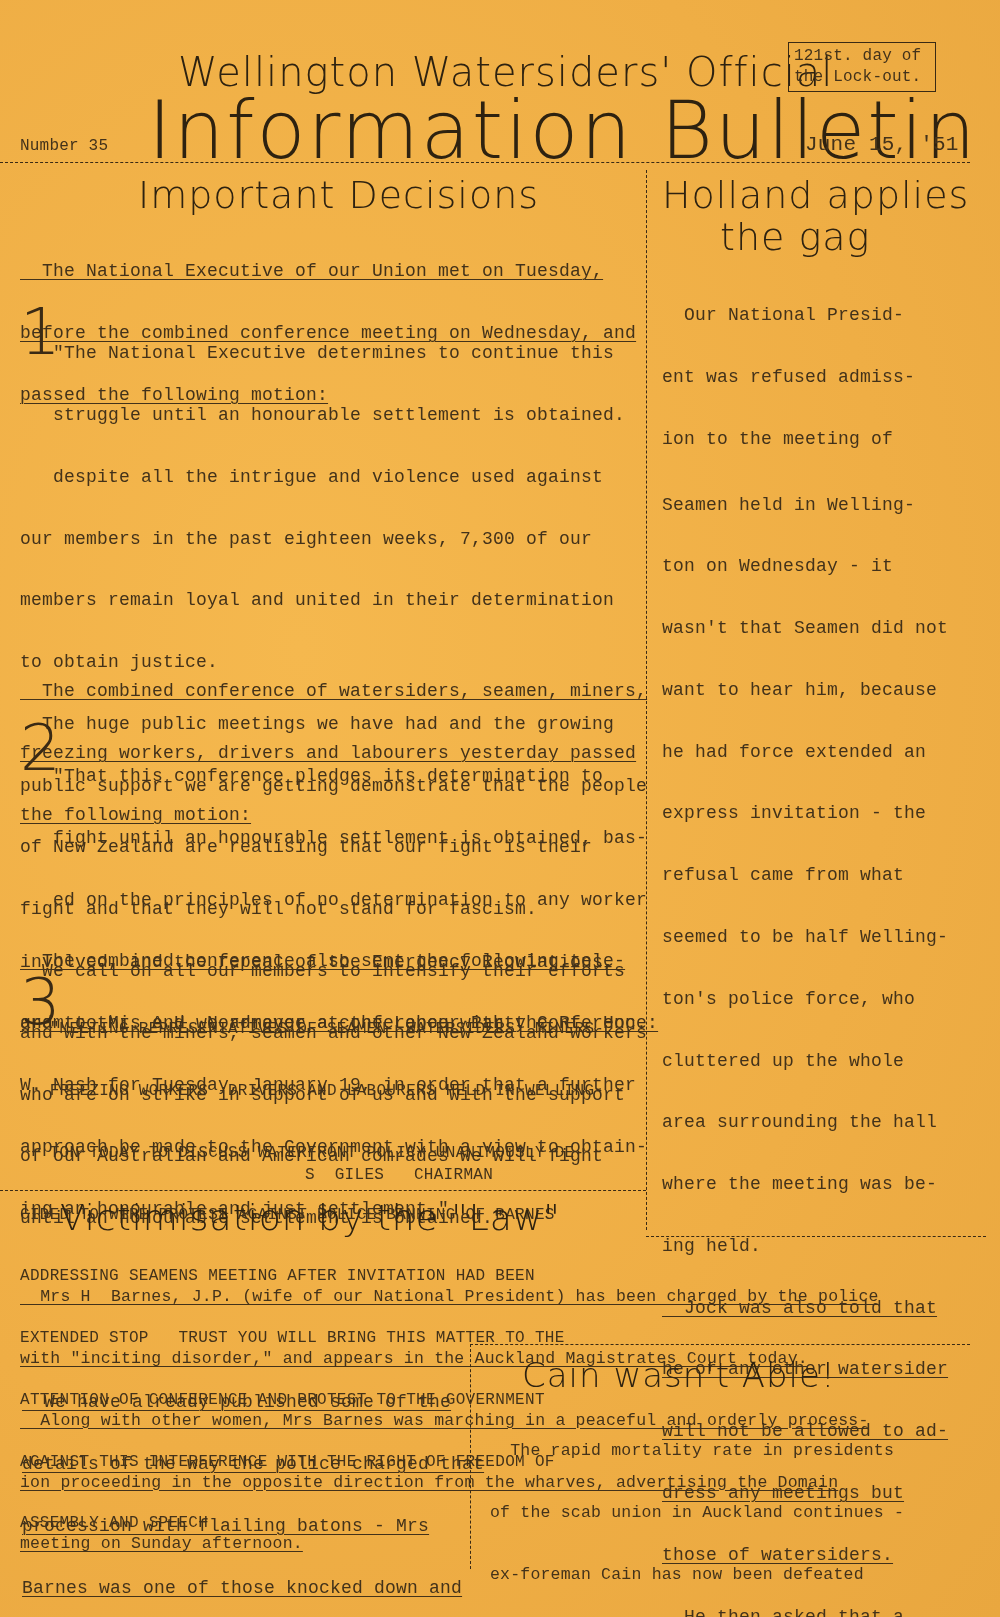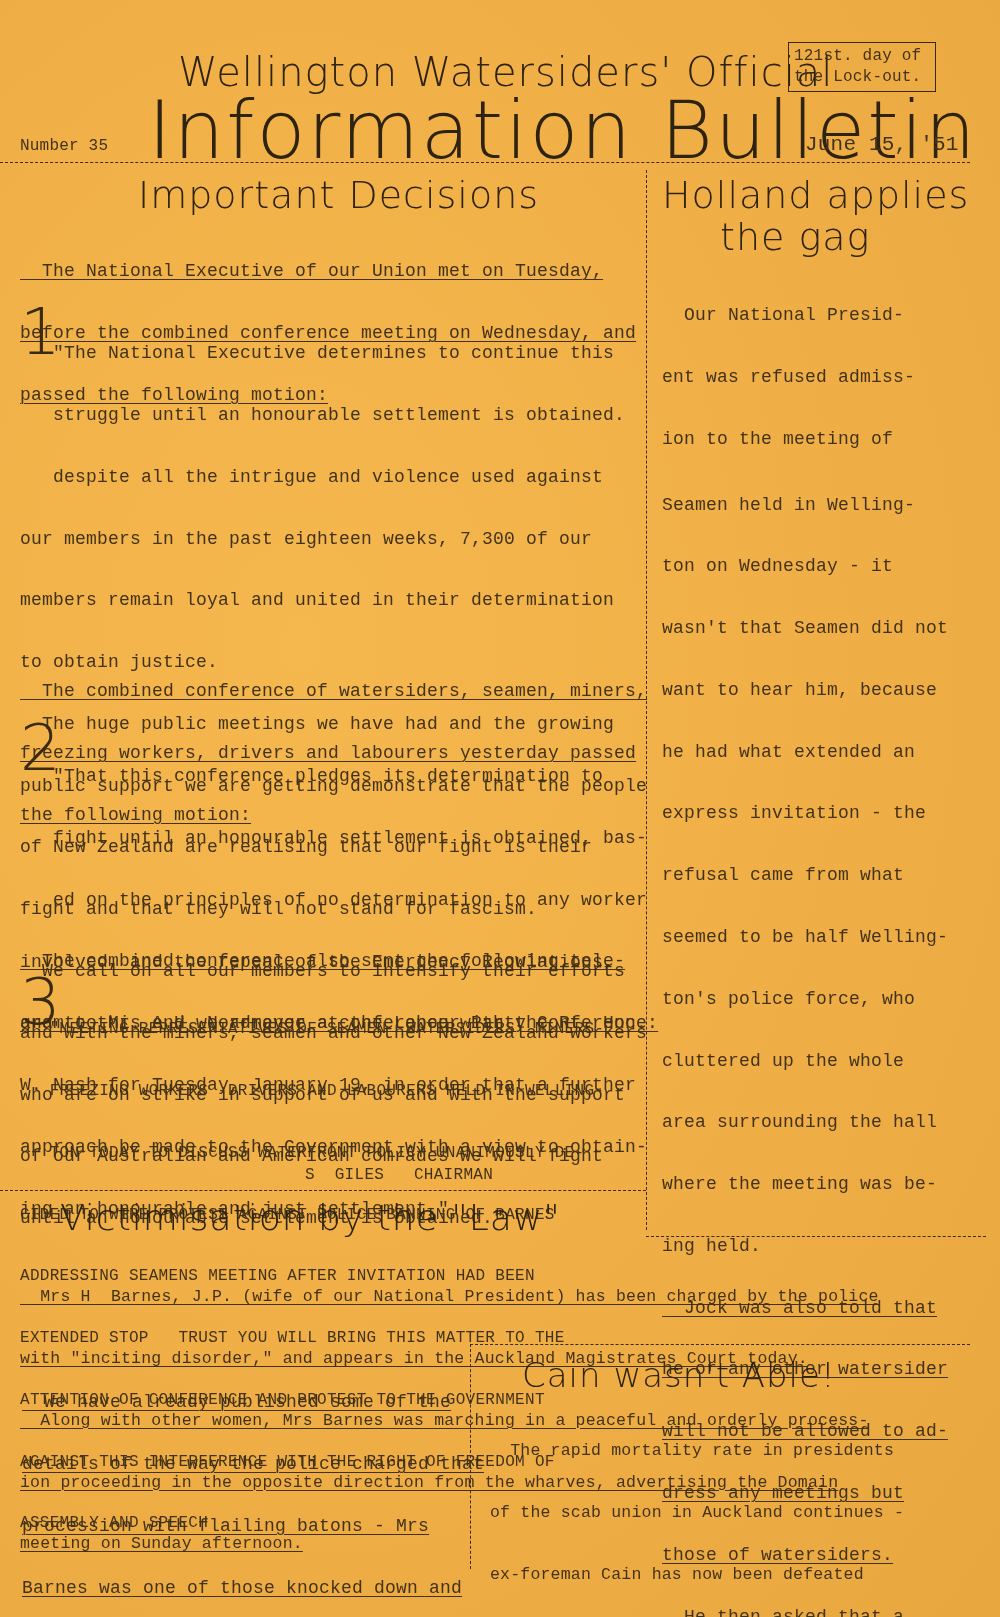--- a/index.html
+++ b/index.html
@@ -107,21 +107,21 @@
 <div class="abs display" style="left:720px; top:214px; font-size:38px; line-height:46px;">the gag</div>
 
 <div class="abs tw" style="left:662px; top:264px; line-height:20.6px;">
   <div>  Our National Presid-</div>
   <div>ent was refused admiss-</div>
   <div>ion to the meeting of</div>
   <div style="margin-top:4px;">Seamen held in Welling-</div>
   <div>ton on Wednesday - it</div>
   <div>wasn't that Seamen did not</div>
   <div>want to hear him, because</div>
-  <div>he had what extended an</div>
+  <div>he had force extended an</div>
   <div>express invitation - the</div>
   <div>refusal came from what</div>
   <div>seemed to be half Welling-</div>
   <div>ton's police force, who</div>
   <div>cluttered up the whole</div>
   <div>area surrounding the hall</div>
   <div>where the meeting was be-</div>
   <div>ing held.</div>
   <div class="ul">  Jock was also told that</div>
   <div class="ul">he or any other watersider</div>

